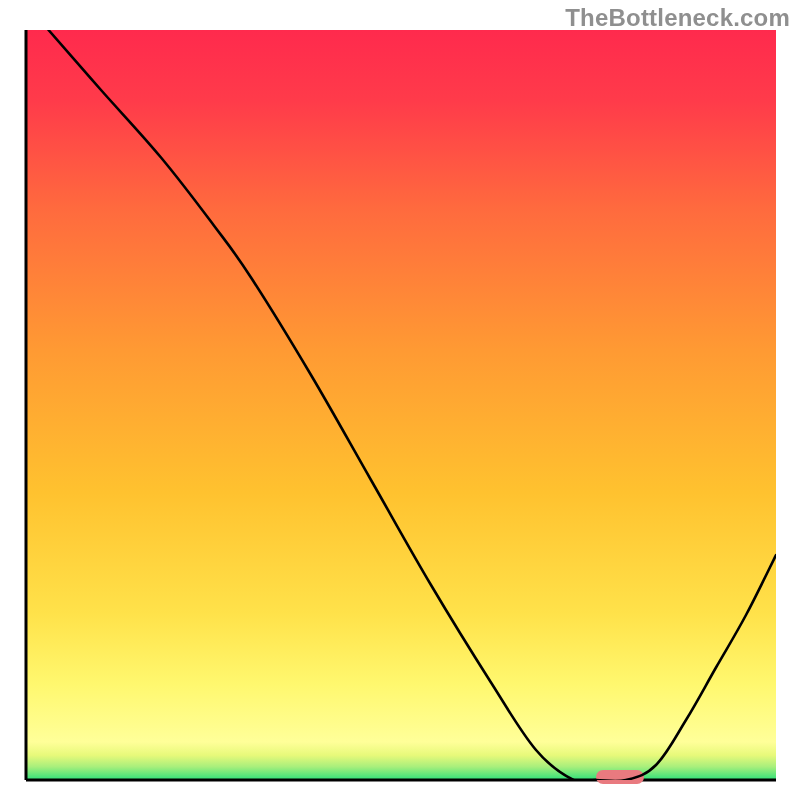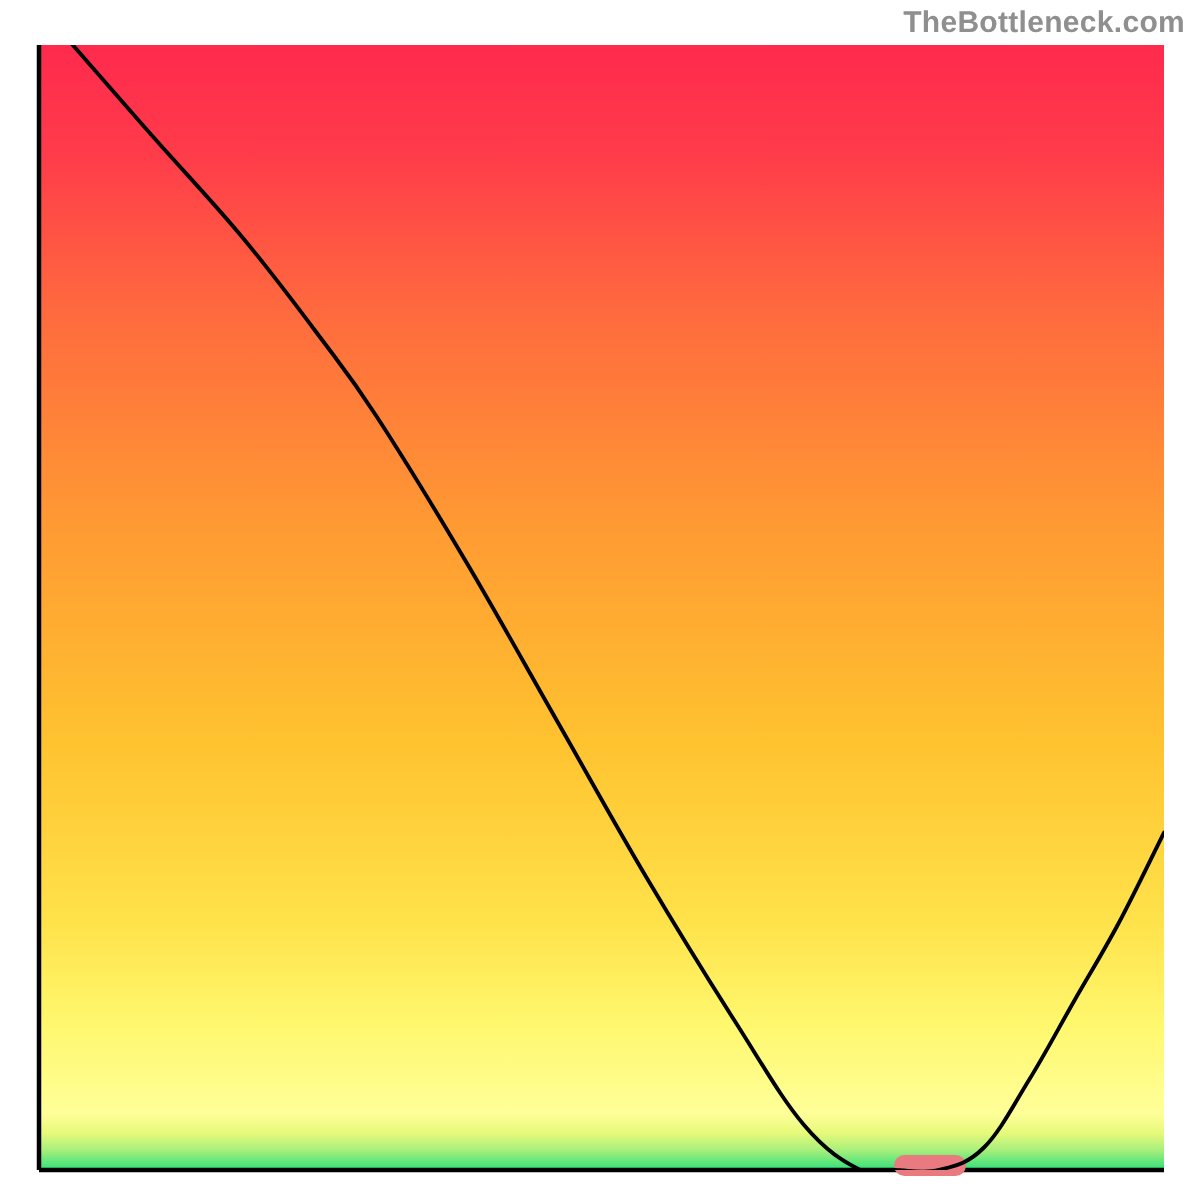--- a/index.html
+++ b/index.html
@@ -13,21 +13,21 @@
   }
   .wrap {
     position: relative;
     width: 800px;
     height: 800px;
   }
   .watermark {
     position: absolute;
     top: 4px;
     right: 10px;
-    font-size: 20px;
+    font-size: 24px;
     font-weight: 600;
     color: #8f8f8f;
     letter-spacing: 0.2px;
     user-select: none;
   }
   svg {
     display: block;
   }
 </style>
 </head>

